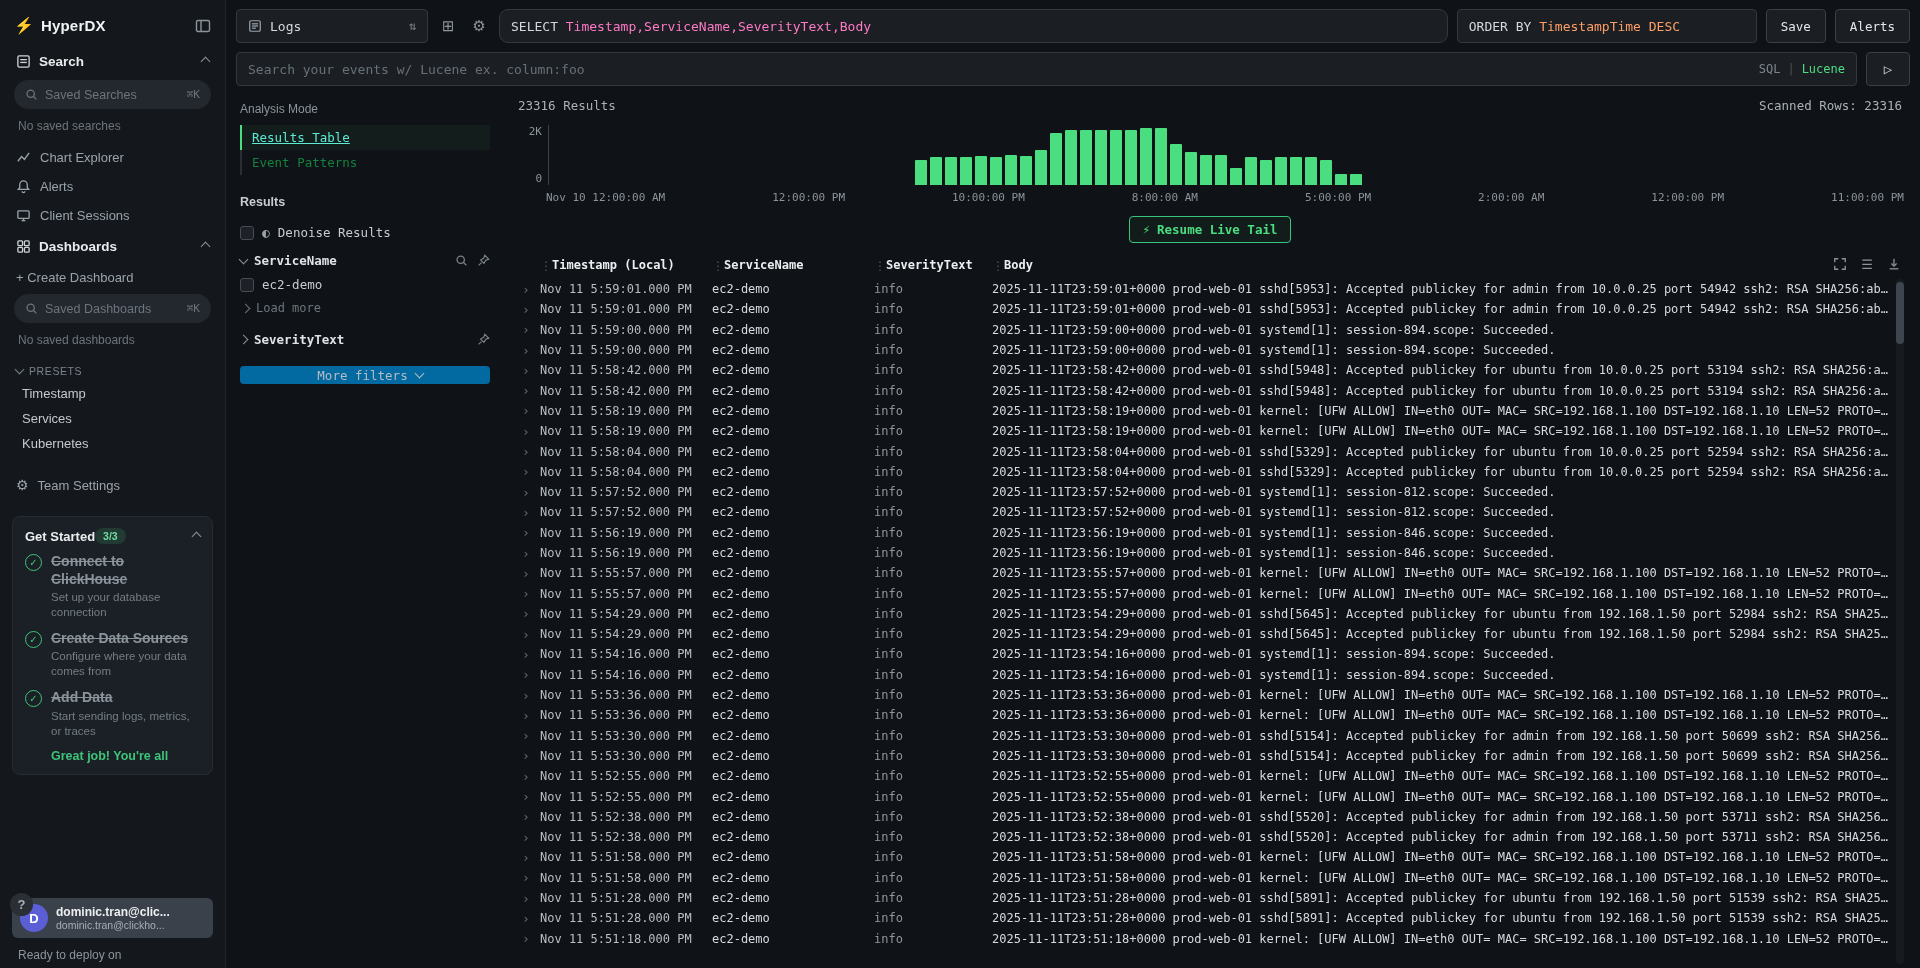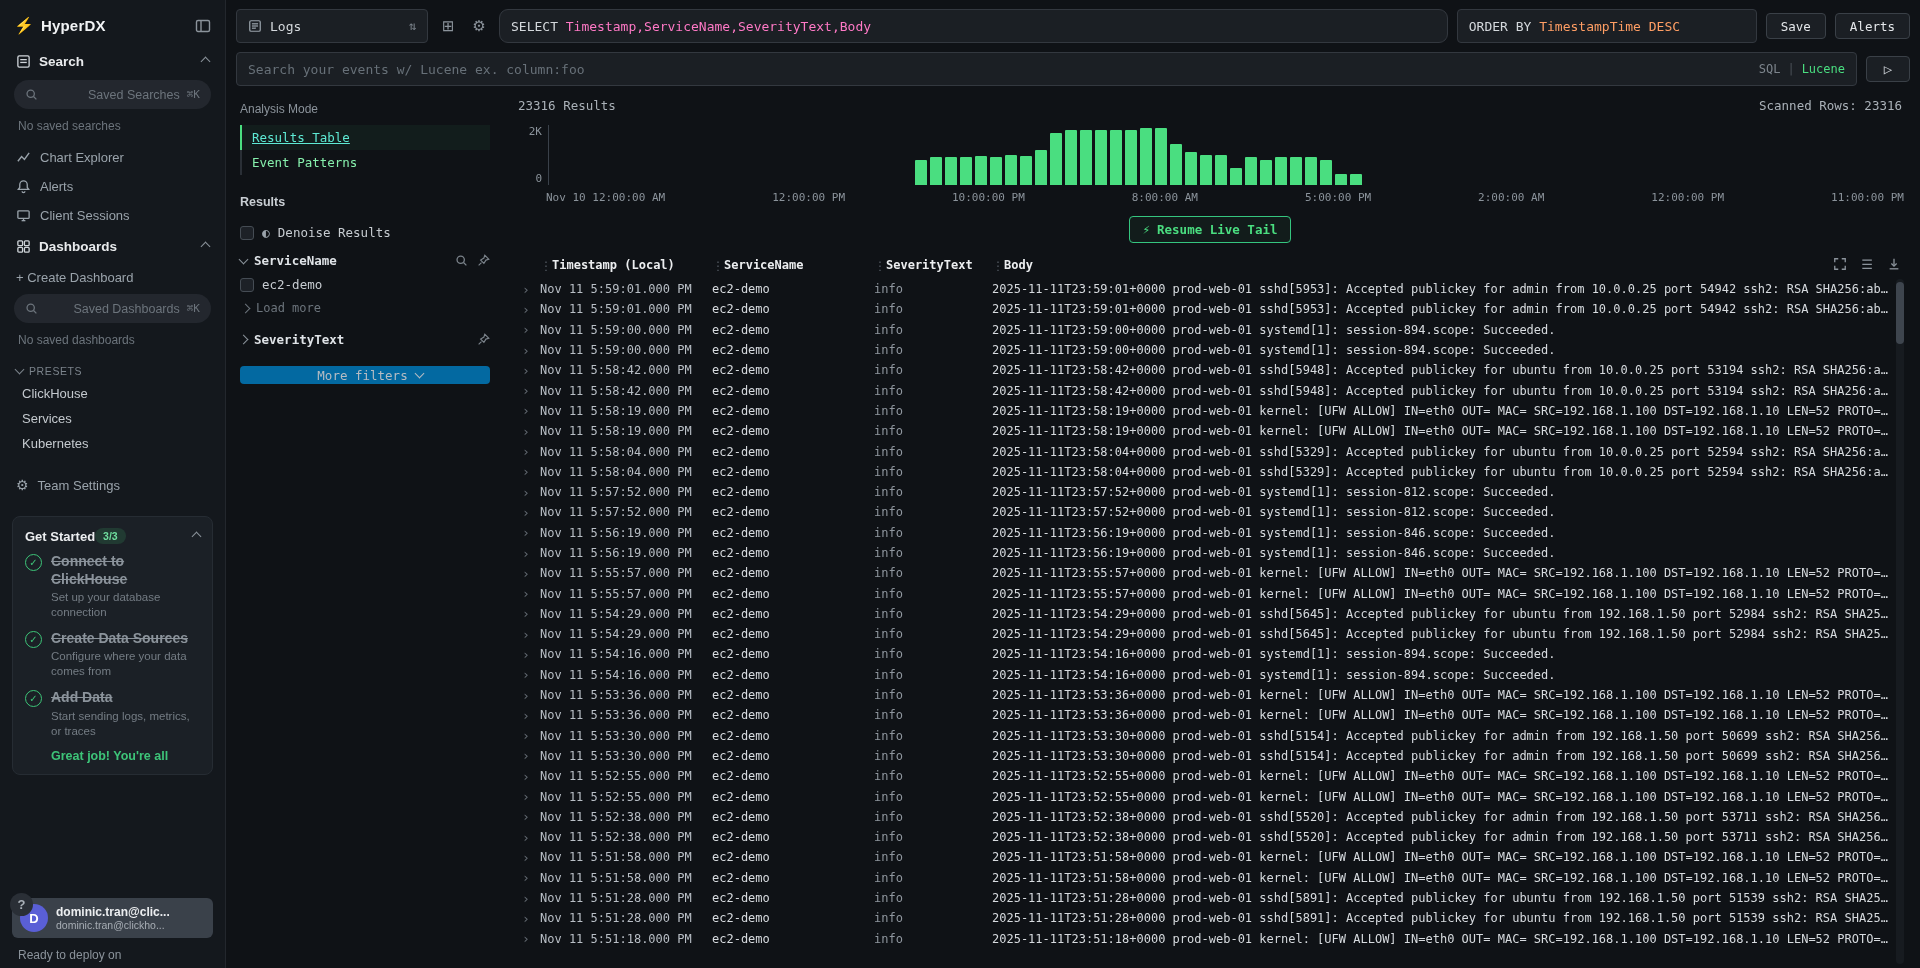--- a/index.html
+++ b/index.html
@@ -22,21 +22,21 @@
   .brand-row { display: flex; align-items: center; gap: 7px; padding: 4px 2px 10px 2px; }
   .brand-bolt { color: #4ade80; font-size: 16px; }
   .brand-name { font-weight: bold; font-size: 15px; color: #f1f3f5; letter-spacing: .2px; flex: 1; }
   .icon-btn { color: #8b939b; display: inline-flex; align-items: center; justify-content: center; cursor: pointer; }
   .side-section-head { display: flex; align-items: center; gap: 8px; padding: 9px 4px; color: #e8eaec; font-weight: bold; font-size: 13.5px; }
   .side-section-head .chev { margin-left: auto; color: #8b939b; }
   .side-item { display: flex; align-items: center; gap: 9px; padding: 7px 4px; color: #9aa3ab; font-size: 13px; cursor: pointer; border-radius: 4px; }
   .side-item svg, .side-section-head svg { flex: none; }
   .pill-input {
     display: flex; align-items: center; gap: 7px; background: #23272e;
-    border-radius: 15px; height: 29px; padding: 0 11px; margin: 2px 2px 8px 2px; color: #6c747c; font-size: 12.5px; cursor: pointer; text-align: right;
+    border-radius: 15px; height: 29px; padding: 0 11px; margin: 2px 2px 8px 2px; color: #6c747c; font-size: 12.5px; cursor: pointer;
   }
   .pill-input .ph { flex: 1; }
   .pill-kbd { font-size: 11px; color: #6c747c; font-family: "DejaVu Sans Mono", monospace; }
   .side-note { color: #6c747c; font-size: 12px; padding: 2px 6px 10px 6px; }
   .presets-label { display: flex; align-items: center; gap: 6px; color: #7b838b; font-size: 10.5px; letter-spacing: .6px; padding: 8px 4px 4px 4px; }
   .preset-item { color: #c4c9ce; font-size: 13px; padding: 5px 10px; cursor: pointer; }
   .gs-card { background: #1b2026; border: 1px solid #262c33; border-radius: 8px; padding: 11px 12px; margin-top: 16px; }
   .gs-head { display: flex; align-items: center; margin-bottom: 9px; }
   .gs-title-main { font-weight: bold; font-size: 13px; color: #eceef0; }
   .gs-badge { background: rgba(74,222,128,.14); color: #6fdf9f; font-size: 10.5px; font-weight: bold; border-radius: 10px; padding: 2px 8px; }
@@ -64,33 +64,33 @@
   .main { flex: 1; display: flex; flex-direction: column; min-width: 0; }
   .topbar { display: flex; align-items: center; gap: 9px; padding: 9px 10px 0 10px; }
   .field { background: #1b1f24; border: 1px solid #33383f; border-radius: 4px; height: 34px; display: flex; align-items: center; padding: 0 11px; gap: 8px; font-family: "DejaVu Sans Mono", monospace; font-size: 13px; color: #d4d8dc; }
   .src-select { width: 192px; cursor: pointer; }
   .src-select .lbl { flex: 1; }
   .updown { color: #7b838b; font-size: 12px; }
   .mini-btn { width: 22px; height: 22px; color: #8b939b; font-size: 15px; display: flex; align-items: center; justify-content: center; cursor: pointer; }
   .sql-field { flex: 1; min-width: 0; white-space: nowrap; overflow: hidden; cursor: text; border-radius: 9px; }
   .kw { color: #d4d8dc; } .cols { color: #ff79c6; } .ord-val { color: #ff9e64; }
   .order-field { width: 300px; white-space: nowrap; overflow: hidden; cursor: text; }
-  .btn { background: #1b1f24; border: 1px solid #3a4047; border-radius: 4px; height: 26px; display: flex; align-items: center; justify-content: center; padding: 0 14px; font-family: "DejaVu Sans Mono", monospace; font-size: 12.5px; color: #e4e7ea; cursor: pointer; }
+  .btn { background: #1b1f24; border: 1px solid #3a4047; border-radius: 4px; height: 34px; display: flex; align-items: center; justify-content: center; padding: 0 14px; font-family: "DejaVu Sans Mono", monospace; font-size: 12.5px; color: #e4e7ea; cursor: pointer; }
   .search-field { flex: 1; min-width: 0; cursor: text; }
   .search-ph { flex: 1; color: #677078; white-space: nowrap; overflow: hidden; }
   .lang-toggle { display: flex; gap: 7px; font-size: 12px; }
   .lang-sql { color: #7c848c; cursor: pointer; } .lang-sep { color: #4a5158; } .lang-lucene { color: #4ade80; cursor: pointer; }
   .date-field { width: 356px; cursor: pointer; }
   .run-btn { width: 44px; padding: 0; font-size: 14px; color: #cfd4d9; }
 
   
   .content { flex: 1; display: flex; min-height: 0; }
   .filters-panel { width: 282px; min-width: 282px; padding: 16px 18px 0 14px; font-family: "DejaVu Sans Mono", monospace; }
   .fp-label { color: #8b939b; font-size: 12px; margin-bottom: 9px; font-family: "Liberation Sans", sans-serif; }
-  .mode-item { font-size: 12.5px; color: #86efac; padding: 5px 10px; border-left: 2px solid #2a2f36; cursor: pointer; }
+  .mode-item { font-size: 12.5px; color: #15803d; padding: 5px 10px; border-left: 2px solid #2a2f36; cursor: pointer; }
   .mode-item.active { color: #5eead4; border-left-color: #4ade80; background: rgba(74,222,128,.06); text-decoration: underline; }
   .fp-title { color: #c9ced3; font-size: 12.5px; font-weight: bold; margin: 20px 0 12px 0; font-family: "Liberation Sans", sans-serif; }
   .cb { width: 14px; height: 14px; min-width: 14px; border: 1px solid #454c54; border-radius: 3px; background: #1d2127; cursor: pointer; }
   .filter-row { display: flex; align-items: center; gap: 8px; padding: 4px 0; font-size: 12.5px; color: #c7ccd1; }
   .denoise-ico { color: #9aa3ab; font-size: 13px; }
   .facet-head { display: flex; align-items: center; gap: 7px; padding: 9px 0 5px 0; color: #dfe3e7; font-size: 12.5px; font-weight: bold; cursor: pointer; }
   .facet-head .chev { color: #8b939b; }
   .facet-tools { margin-left: auto; display: flex; gap: 9px; color: #7b838b; }
   .load-more { display: flex; align-items: center; gap: 7px; color: #6c747c; font-size: 12px; padding: 5px 0 8px 2px; cursor: pointer; }
   .more-filters { margin-top: 14px; height: 18px; background: #0369a1; border-radius: 4px; display: flex; align-items: center; justify-content: center; gap: 8px; color: #b6bcc3; font-size: 12.5px; cursor: pointer; padding-left: 10px; }
@@ -203,21 +203,21 @@
       <span class="ph">Saved Dashboards</span>
       <span class="pill-kbd">⌘K</span>
     </div>
     <div class="side-note">No saved dashboards</div>
 
     <div class="presets-label">
       <span class="chev down"></span>
       <span>PRESETS</span>
     </div>
     <div>
-        <div class="preset-item">ClickHouse</div>
+        <div class="preset-item">Timestamp</div>
         <div class="preset-item">Services</div>
         <div class="preset-item">Kubernetes</div>
       </div>
 
     <div class="side-item" style="margin-top:14px">
       <span style="font-size:14px">⚙</span>
       <span>Team Settings</span>
     </div>
 
     <div class="gs-card">

